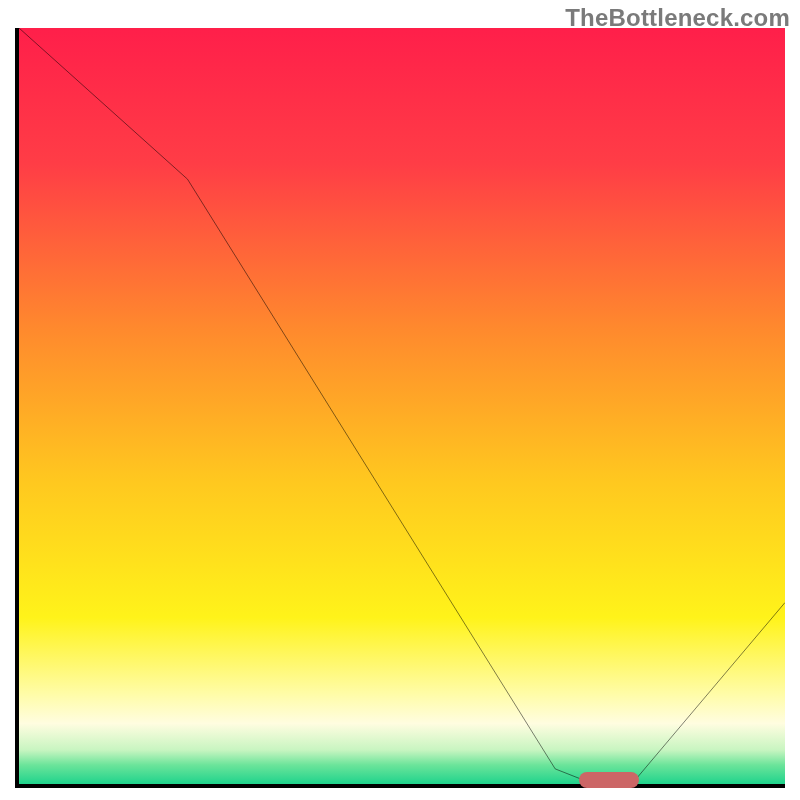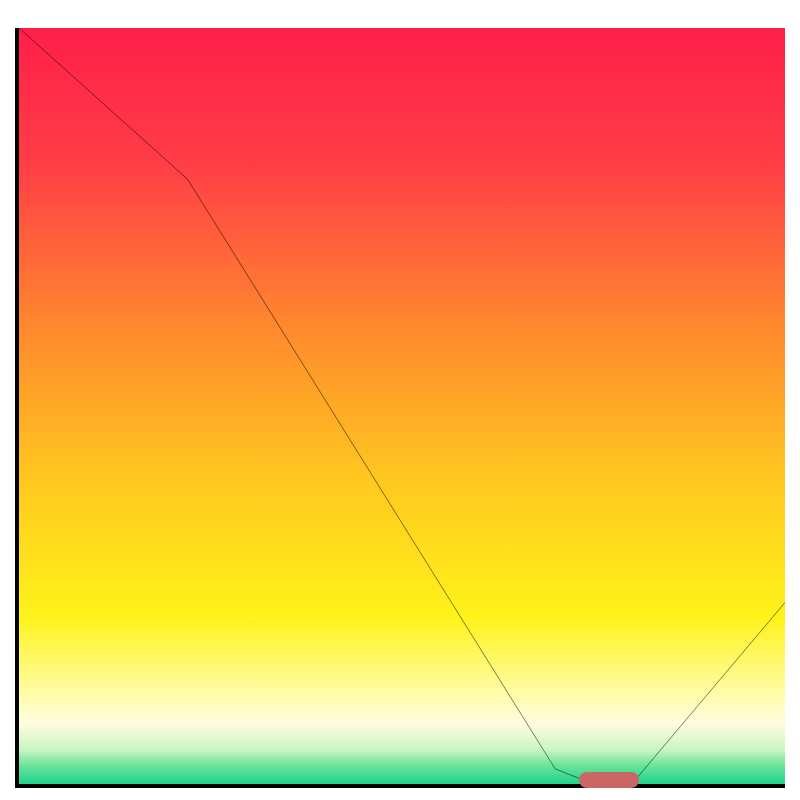--- a/index.html
+++ b/index.html
@@ -53,20 +53,21 @@
     width: 60px;
     height: 16px;
     border-radius: 8px;
     transform: translate(-50%, -50%);
   }
 </style>
 </head>
 <body>
 
 <div class="stage">
+  <div class="watermark">TheBottleneck.com</div>
 
   <div class="chart-frame">
     <svg class="gradient-fill" viewBox="0 0 100 100" preserveAspectRatio="none">
       <defs>
         <linearGradient id="bg-grad" x1="0" y1="0" x2="0" y2="1">
             <stop offset="0%" stop-color="#ff1f4a"></stop>
             <stop offset="18%" stop-color="#ff3d46"></stop>
             <stop offset="40%" stop-color="#ff8a2d"></stop>
             <stop offset="60%" stop-color="#ffc81f"></stop>
             <stop offset="78%" stop-color="#fff31a"></stop>

